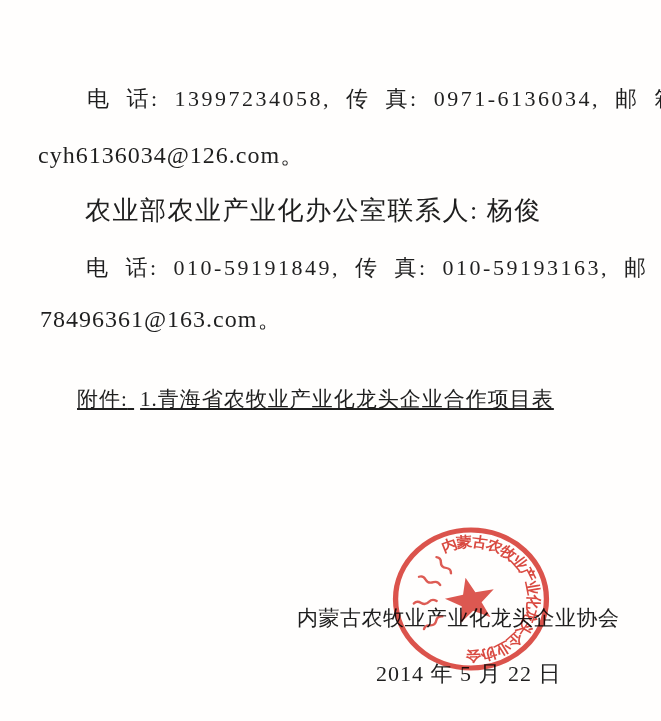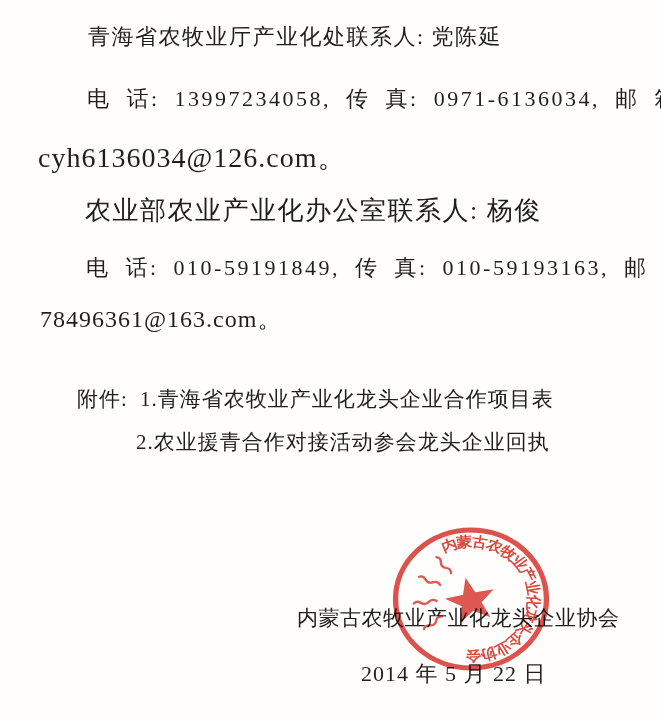--- a/index.html
+++ b/index.html
@@ -6,59 +6,55 @@
   body{
     width:661px;height:721px;position:relative;overflow:hidden;
     background:#ffffff;
     font-family:"Liberation Serif","DejaVu Serif",serif;
     color:#1f1f1f;
   }
   .page{position:absolute;inset:0;background:#fffefd;}
   .line{position:absolute;white-space:nowrap;}
   .l-contact1 {left:88px; top:22px;  font-size:22px; letter-spacing:1.5px;}
   .l-phone1   {left:87px; top:84px;  font-size:22px; letter-spacing:2.5px; word-spacing:7px;}
-  .l-email1   {left:38px; top:139px; font-size:28px; letter-spacing:1px;}
+  .l-email1   {left:38px; top:139px; font-size:24px; letter-spacing:1px;}
   .l-contact2 {left:85px; top:193px; font-size:26px; letter-spacing:1.5px;}
   .l-phone2   {left:86px; top:253px; font-size:22px; letter-spacing:2.5px; word-spacing:7px;}
   .l-email2   {left:40px; top:303px; font-size:24px; letter-spacing:1px;}
-  .l-attach1  {left:77px; top:385px; font-size:21px; letter-spacing:1px;}
+  .l-attach1  {left:77px; top:385px; font-size:21px; letter-spacing:1px;text-decoration:underline;}
   .l-attach2  {left:136px;top:428px; font-size:21px; letter-spacing:1px;}
   .l-org      {left:297px;top:604px; font-size:21px; letter-spacing:0.5px;}
-  .l-date     {left:361px;top:659px; font-size:22px; letter-spacing:1px;}
+  .l-date     {left:376px;top:659px; font-size:22px; letter-spacing:1px;}
   .attach-item{margin-left:6px;}
   .seal{
     position:absolute;left:389px;top:524px;width:164px;height:150px;
     mix-blend-mode:multiply;opacity:0.92;
   }
 </style>
 </head>
 <body>
 
 <div class="page">
 
-  <div class="line l-contact1">青海省农牧业厅产业化处联系人: 党陈延</div>
 
   <div class="line l-phone1">电 话: 13997234058, 传 真: 0971-6136034, 邮 箱:</div>
 
   <div class="line l-email1">cyh6136034@126.com。</div>
 
   <div class="line l-contact2">农业部农业产业化办公室联系人: 杨俊</div>
 
   <div class="line l-phone2">电 话: 010-59191849, 传 真: 010-59193163, 邮 箱:</div>
 
   <div class="line l-email2">78496361@163.com。</div>
 
   <div class="line l-attach1">
     <span>附件:</span>
     <span class="attach-item">1.青海省农牧业产业化龙头企业合作项目表</span>
   </div>
 
-  <div class="line l-attach2">
-    <span>2.农业援青合作对接活动参会龙头企业回执</span>
-  </div>
 
   <div class="line l-org">内蒙古农牧业产业化龙头企业协会</div>
 
   <div class="line l-date">2014 年 5 月 22 日</div>
 
   <svg class="seal" viewBox="0 0 200 200" preserveAspectRatio="none" aria-hidden="true">
     <defs>
       <path id="sealArc" d="M 67.1 38.2 A 70 70 0 1 1 90.3 169.3" fill="none"></path>
     </defs>
 

